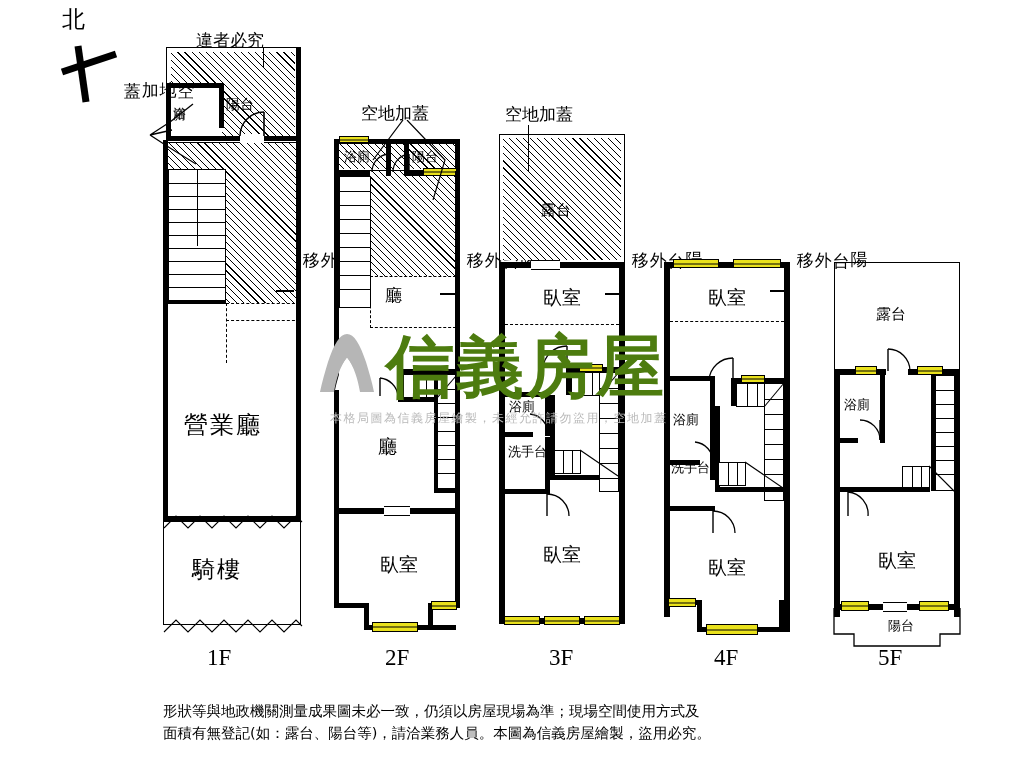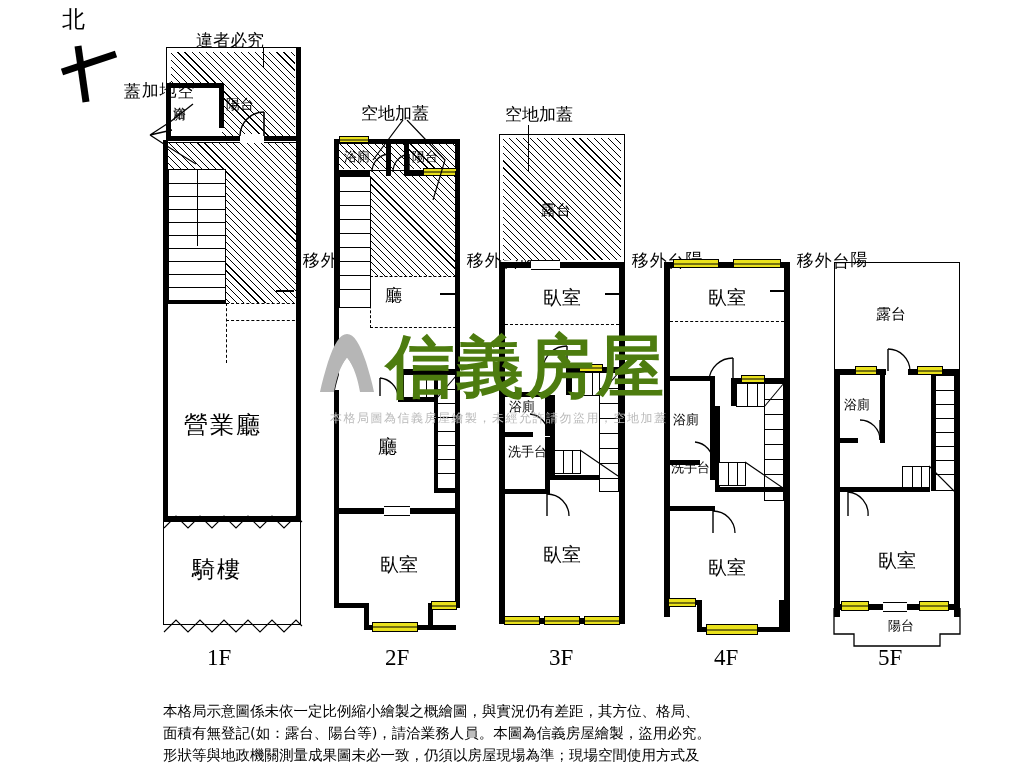--- a/index.html
+++ b/index.html
@@ -492,18 +492,17 @@
   <div id="wm">
     <svg class="wmlogo" viewBox="0 0 58 62">
       <path d="M29 2 C22 2 16 12 10 30 C7 40 4 50 2 60 L16 60 C18 48 22 34 29 26 C36 34 40 48 42 60 L56 60 C54 50 51 40 48 30 C42 12 36 2 29 2 Z" fill="#b6b6b6"></path>
       <path d="M29 26 C24 32 20 44 17 58 L41 58 C38 44 34 32 29 26 Z" fill="#ffffff"></path>
     </svg>
     <span class="wmtxt">信義房屋</span>
   </div>
   <div id="wmline">本格局圖為信義房屋繪製，未經允許請勿盜用，空地加蓋</div>
 
   <div id="disc">
-    <div>本格局示意圖係未依一定比例縮小繪製之概繪圖，與實況仍有差距，其方位、格局、</div>
+    <div>形狀等與地政機關測量成果圖未必一致，仍須以房屋現場為準；現場空間使用方式及</div>
     <div>面積有無登記(如：露台、陽台等)，請洽業務人員。本圖為信義房屋繪製，盜用必究。</div>
-    <div>形狀等與地政機關測量成果圖未必一致，仍須以房屋現場為準；現場空間使用方式及</div>
   </div>
 
 </div>
 
 </body></html>

